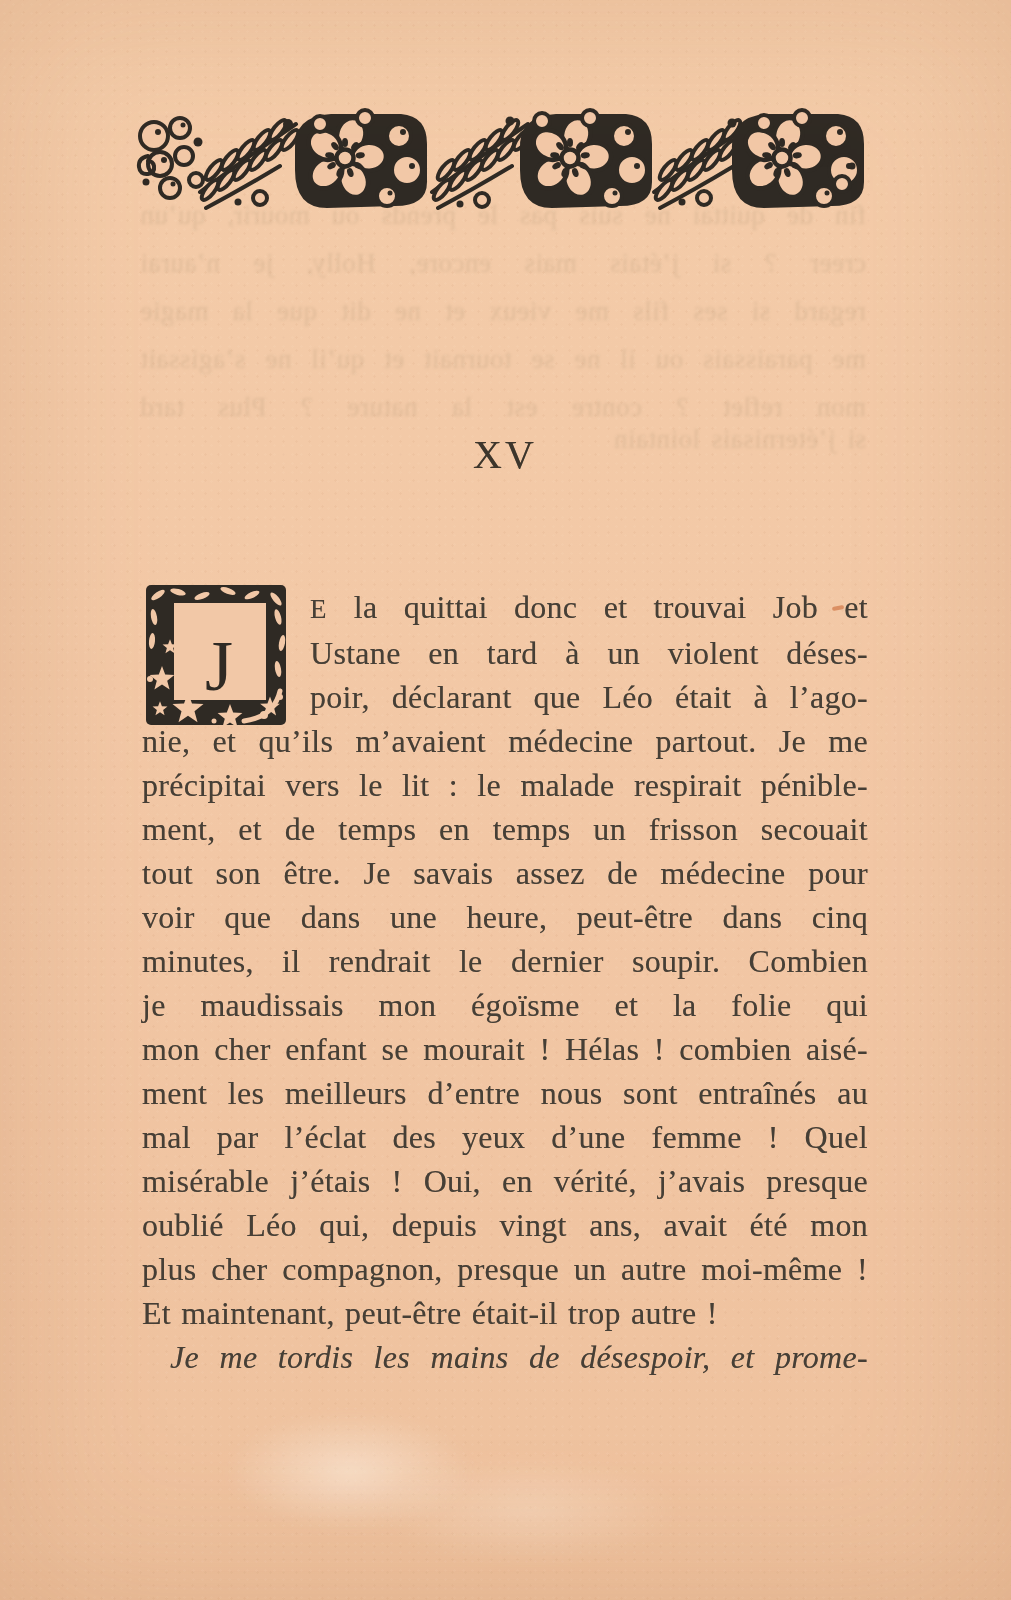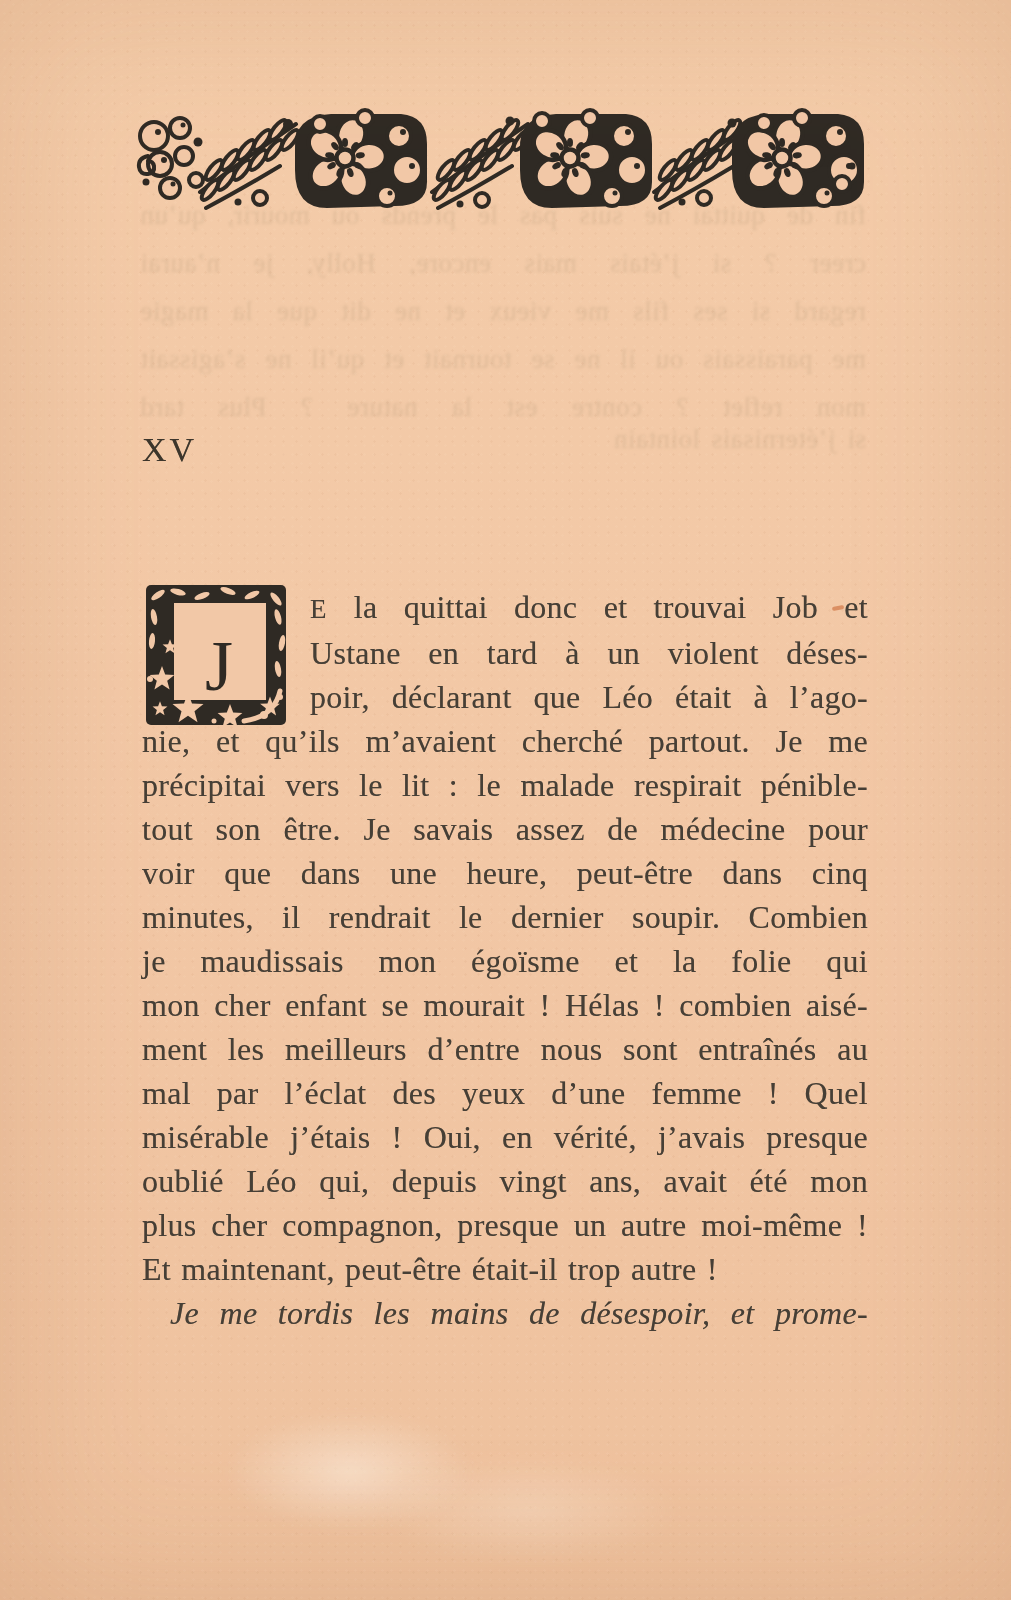--- a/index.html
+++ b/index.html
@@ -32,22 +32,22 @@
   .ghost-line.short{left:390px;width:476px;text-align-last:left;}
   .ghost-patch{
     position:absolute;pointer-events:none;
     background:radial-gradient(closest-side, rgba(253,242,230,0.55), rgba(253,242,230,0));
     filter:blur(7px);
   }
 
   
   .chapter{
     position:absolute;left:142px;top:431px;width:726px;
-    text-align:left;
-    font-size:34px;letter-spacing:3px;
+    text-align:center;
+    font-size:40px;letter-spacing:3px;
     color:#3d362c;
     text-shadow:0 0 0.6px rgba(61,54,44,0.55);
   }
 
   
   .band{position:absolute;left:138px;top:112px;overflow:visible;}
   .dropcap{position:absolute;left:144px;top:583px;}
 
   
   .ol{fill:#f2c8a7;stroke:#2f2a24;stroke-width:4;}
@@ -224,22 +224,23 @@
     <path d="M100,138 q30,-4 36,-30" fill="none" stroke="#f2c8a7" stroke-width="5" stroke-linecap="round"></path>
 
     <rect x="30" y="20" width="92" height="97" fill="#f2c8a7"></rect>
     <text x="75" y="107" text-anchor="middle" font-size="72" fill="#2f2a24" font-family="Liberation Serif, DejaVu Serif, serif">J</text>
   </svg>
 
   <div class="textblock">
     <div class="line cap-indent"><span class="smallcap">E</span> <span>la quittai donc et trouvai Job et</span></div>
     <div class="line cap-indent">Ustane en tard à un violent déses-</div>
     <div class="line cap-indent">poir, déclarant que Léo était à l’ago-</div>
-    <div class="line">nie, et qu’ils m’avaient cherché partout. Je me</div>
+    <div class="line">nie, et qu’ils m’avaient médecine partout. Je me</div>
     <div class="line">précipitai vers le lit : le malade respirait pénible-</div>
+    <div class="line">ment, et de temps en temps un frisson secouait</div>
     <div class="line">tout son être. Je savais assez de médecine pour</div>
     <div class="line">voir que dans une heure, peut-être dans cinq</div>
     <div class="line">minutes, il rendrait le dernier soupir. Combien</div>
     <div class="line">je maudissais mon égoïsme et la folie qui</div>
     <div class="line">mon cher enfant se mourait ! Hélas ! combien aisé-</div>
     <div class="line">ment les meilleurs d’entre nous sont entraînés au</div>
     <div class="line">mal par l’éclat des yeux d’une femme ! Quel</div>
     <div class="line">misérable j’étais ! Oui, en vérité, j’avais presque</div>
     <div class="line">oublié Léo qui, depuis vingt ans, avait été mon</div>
     <div class="line">plus cher compagnon, presque un autre moi-même !</div>

